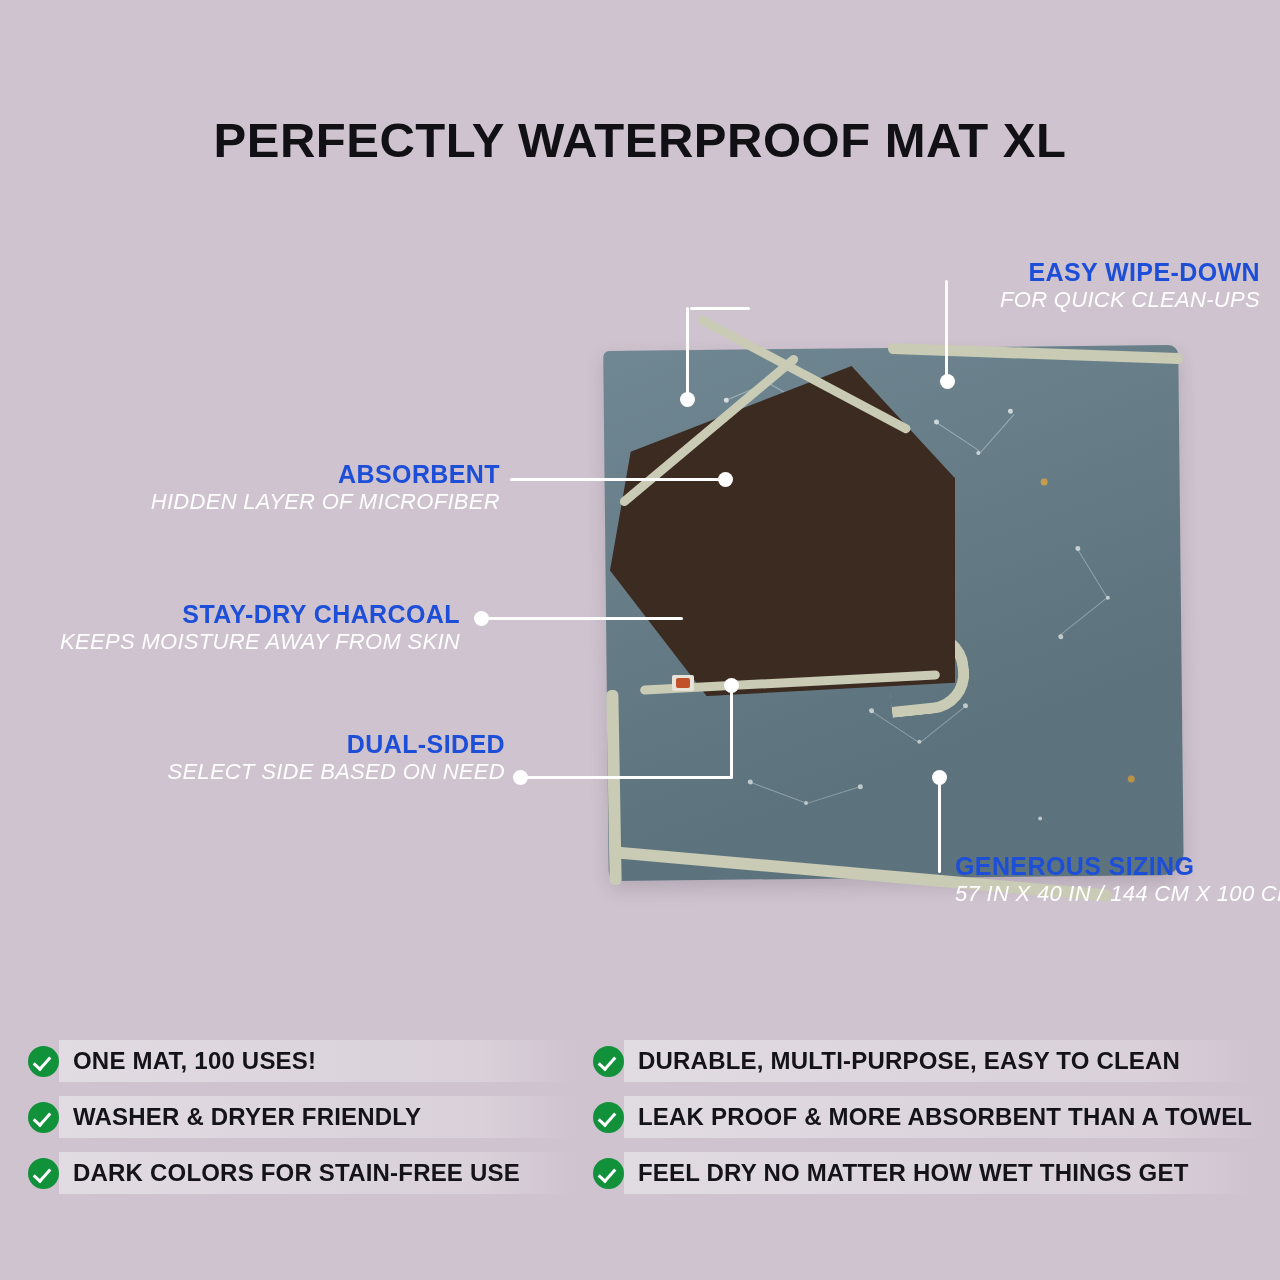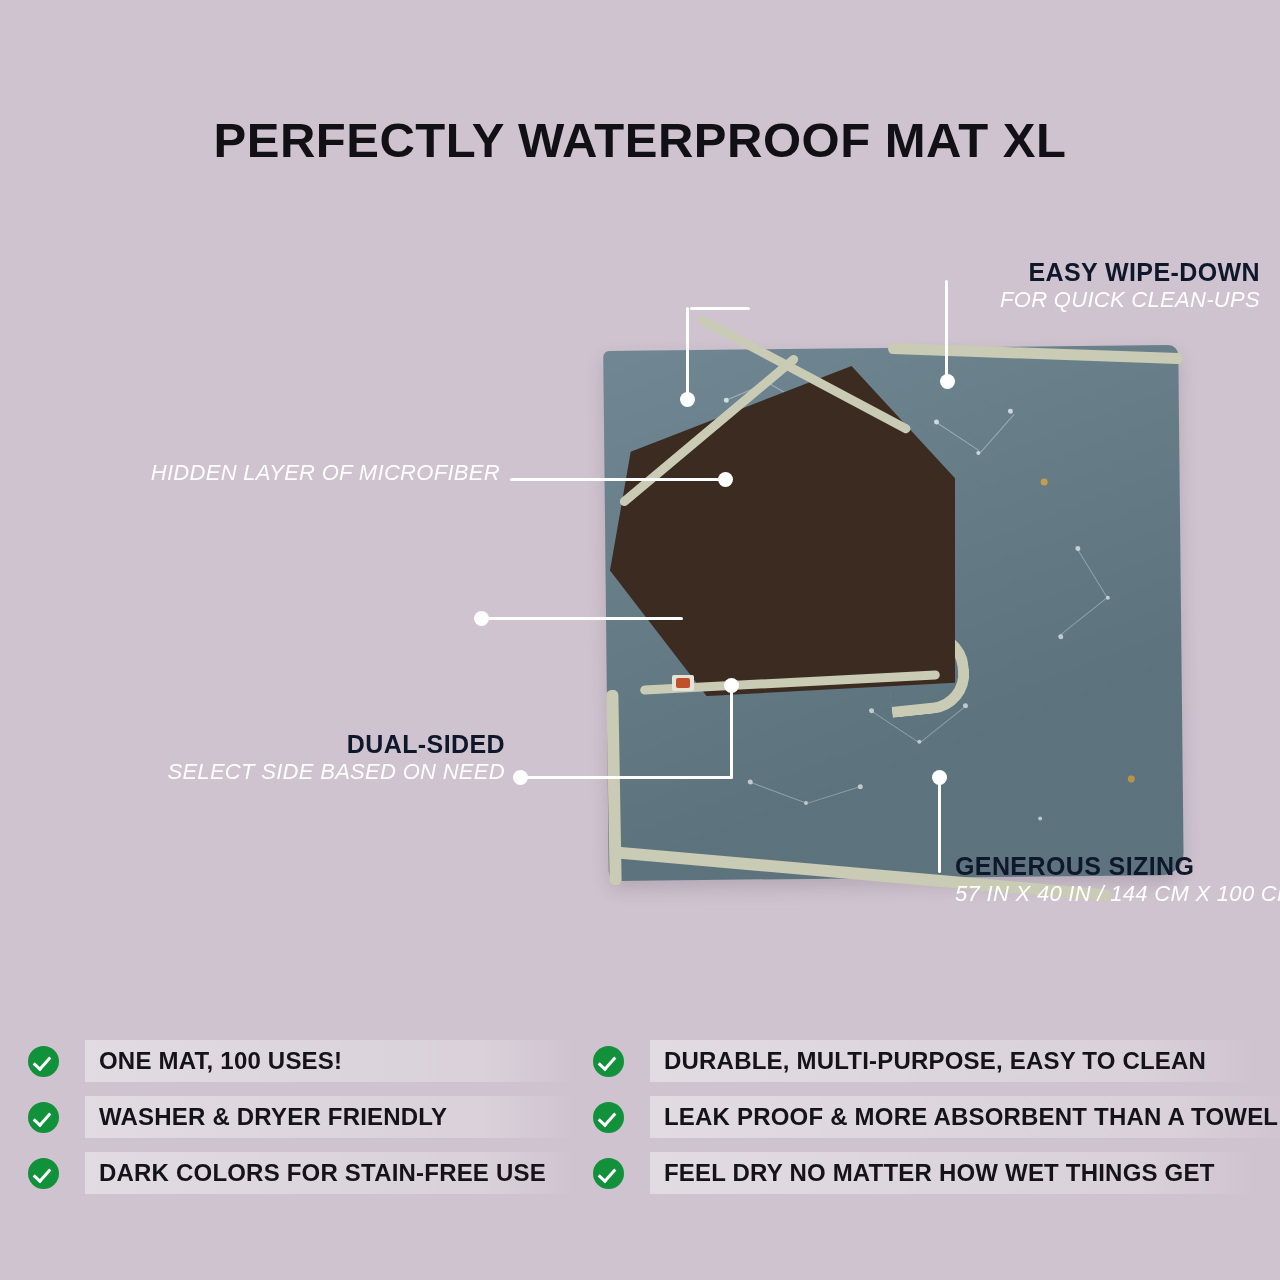--- a/index.html
+++ b/index.html
@@ -131,21 +131,21 @@
     transform-origin: 0 0;
   }
 
   
   .callout {
     position: absolute;
   }
   .callout .c-title {
     font-size: 25px;
     font-weight: bold;
-    color: #0f172a;
+    color: #1d4ed8;
     letter-spacing: 0.4px;
     white-space: nowrap;
     font-family: "Liberation Sans", sans-serif;
   }
   .callout .c-sub {
     font-size: 22px;
     font-style: italic;
     color: #ffffff;
     letter-spacing: 0.3px;
     white-space: nowrap;
@@ -180,21 +180,21 @@
   .bcol {
     width: 545px;
     display: flex;
     flex-direction: column;
     gap: 14px;
   }
   .bcol.wide { width: 660px; justify-content: center; }
   .benefit {
     display: flex;
     align-items: center;
-    gap: 26px;
+    gap: 0;
     height: 42px;
   }
   .check {
     flex: 0 0 auto;
     width: 31px;
     height: 31px;
     border-radius: 50%;
     background: #12913b;
     position: relative;
   }
@@ -295,25 +295,30 @@
   <div class="dot" style="left:680px;top:392px;"></div>
 
   <div class="callout right-align" style="left:830px;top:258px;width:430px;">
     <div class="c-title">EASY WIPE-DOWN</div>
     <div class="c-sub">FOR QUICK CLEAN-UPS</div>
   </div>
   <div class="leader" style="left:945px;top:280px;width:3px;height:100px;"></div>
   <div class="dot" style="left:940px;top:374px;"></div>
 
   <div class="callout right-align" style="left:90px;top:460px;width:410px;">
+    <div class="c-title">ABSORBENT</div>
     <div class="c-sub">HIDDEN LAYER OF MICROFIBER</div>
   </div>
   <div class="leader" style="left:510px;top:478px;width:215px;"></div>
   <div class="dot" style="left:718px;top:472px;"></div>
 
+  <div class="callout right-align" style="left:10px;top:600px;width:450px;">
+    <div class="c-title">STAY-DRY CHARCOAL</div>
+    <div class="c-sub">KEEPS MOISTURE AWAY FROM SKIN</div>
+  </div>
   <div class="leader" style="left:478px;top:617px;width:205px;"></div>
   <div class="dot" style="left:474px;top:611px;"></div>
 
   <div class="callout right-align" style="left:110px;top:730px;width:395px;">
     <div class="c-title">DUAL-SIDED</div>
     <div class="c-sub">SELECT SIDE BASED ON NEED</div>
   </div>
   <div class="leader" style="left:518px;top:776px;width:215px;"></div>
   <div class="leader" style="left:730px;top:684px;width:3px;height:94px;"></div>
   <div class="dot" style="left:513px;top:770px;"></div>

